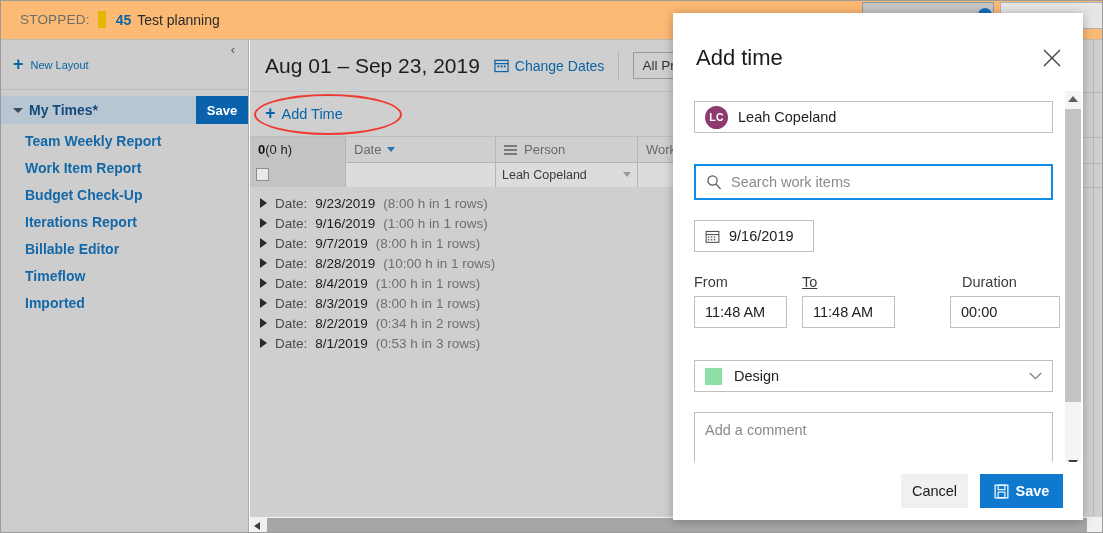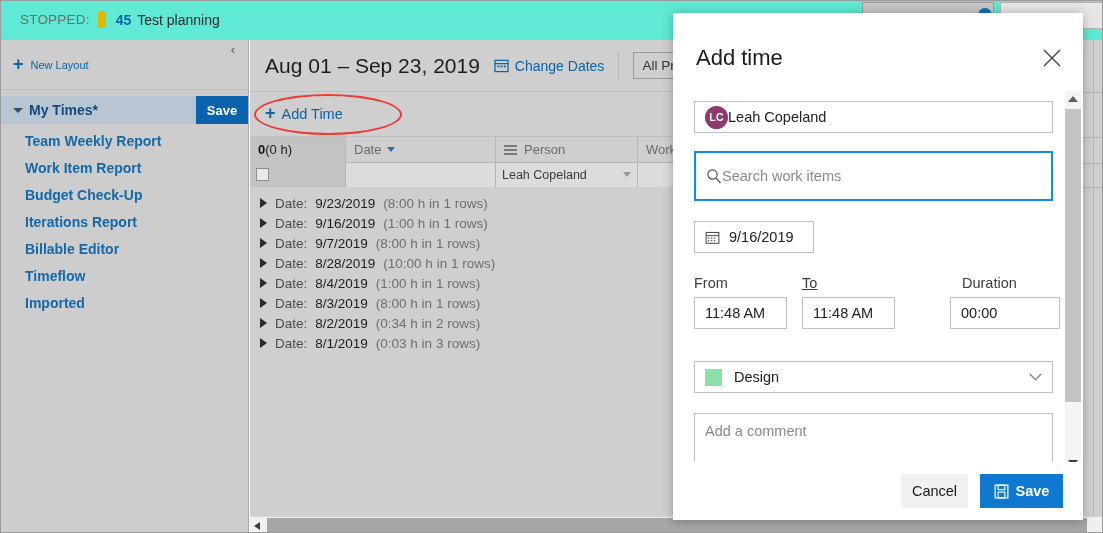--- a/index.html
+++ b/index.html
@@ -14,21 +14,21 @@
     position: relative;
     width: 1103px; height: 533px;
     background: #ffffff;
     overflow: hidden;
   }
 
   
   .topbar {
     position: absolute; left: 0; top: 0;
     width: 1103px; height: 40px;
-    background: #5eead4;
+    background: #fdba74;
     border-bottom: 1px solid #bcbcbc;
   }
   .topbar-inner {
     display: flex; align-items: center; height: 39px;
     padding-left: 20px; gap: 6px;
   }
   .stopped-label {
     color: #6d6d6d; font-size: 13.5px; letter-spacing: .2px;
   }
   .task-color-chip {
@@ -274,31 +274,31 @@
     width: 410px; height: 380px;
     overflow: hidden;
   }
   .dlg-inner { padding: 10px 23px 0 21px; }
 
   .fld {
     height: 32px; border: 1px solid #bfbfbf; background: #fff;
     display: flex; align-items: center; padding: 0 10px;
     font-size: 14.5px; color: #222;
   }
-  .fld.person { margin-bottom: 18px; width: 359px; }
+  .fld.person { gap: 10px; margin-bottom: 31px; width: 359px; }
   .avatar {
     width: 23px; height: 23px; border-radius: 50%;
     background: #8e3a6e; color: #fff;
     font-size: 10.5px; font-weight: bold;
     display: flex; align-items: center; justify-content: center;
     letter-spacing: .3px;
   }
   .fld.search {
-    width: 359px; height: 50px;
-    border: 2px solid #0f8ce8; margin-bottom: 20px;
+    width: 359px; height: 36px;
+    border: 2px solid #0f8ce8; gap: 9px; margin-bottom: 20px;
   }
   .search-ph { color: #8a8a8a; font-size: 14.5px; }
   .mag { width: 16px; height: 16px; display: block; }
 
   .fld.date {
     width: 120px; gap: 9px; margin-bottom: 22px;
   }
   .row-labels {
     display: flex; font-size: 14.5px; color: #3c3c3c; margin-bottom: 6px;
   }
@@ -535,21 +535,21 @@
       <div class="group-row">
         <span class="tri"></span>
         <span class="lbl">Date:</span>
         <span class="dt">8/2/2019</span>
         <span class="meta">(0:34 h in 2 rows)</span>
       </div>
       <div class="group-row">
         <span class="tri"></span>
         <span class="lbl">Date:</span>
         <span class="dt">8/1/2019</span>
-        <span class="meta">(0:03 h in 3 rows)</span>
+        <span class="meta">(0:53 h in 3 rows)</span>
       </div>
     </div>
   </div>
 
   <div class="behind-right">
     <div class="col-sep"></div>
     <div class="ln" style="top:52px"></div>
     <div class="ln" style="top:97px"></div>
     <div class="ln" style="top:123px"></div>
     <div class="ln" style="top:147px"></div>

